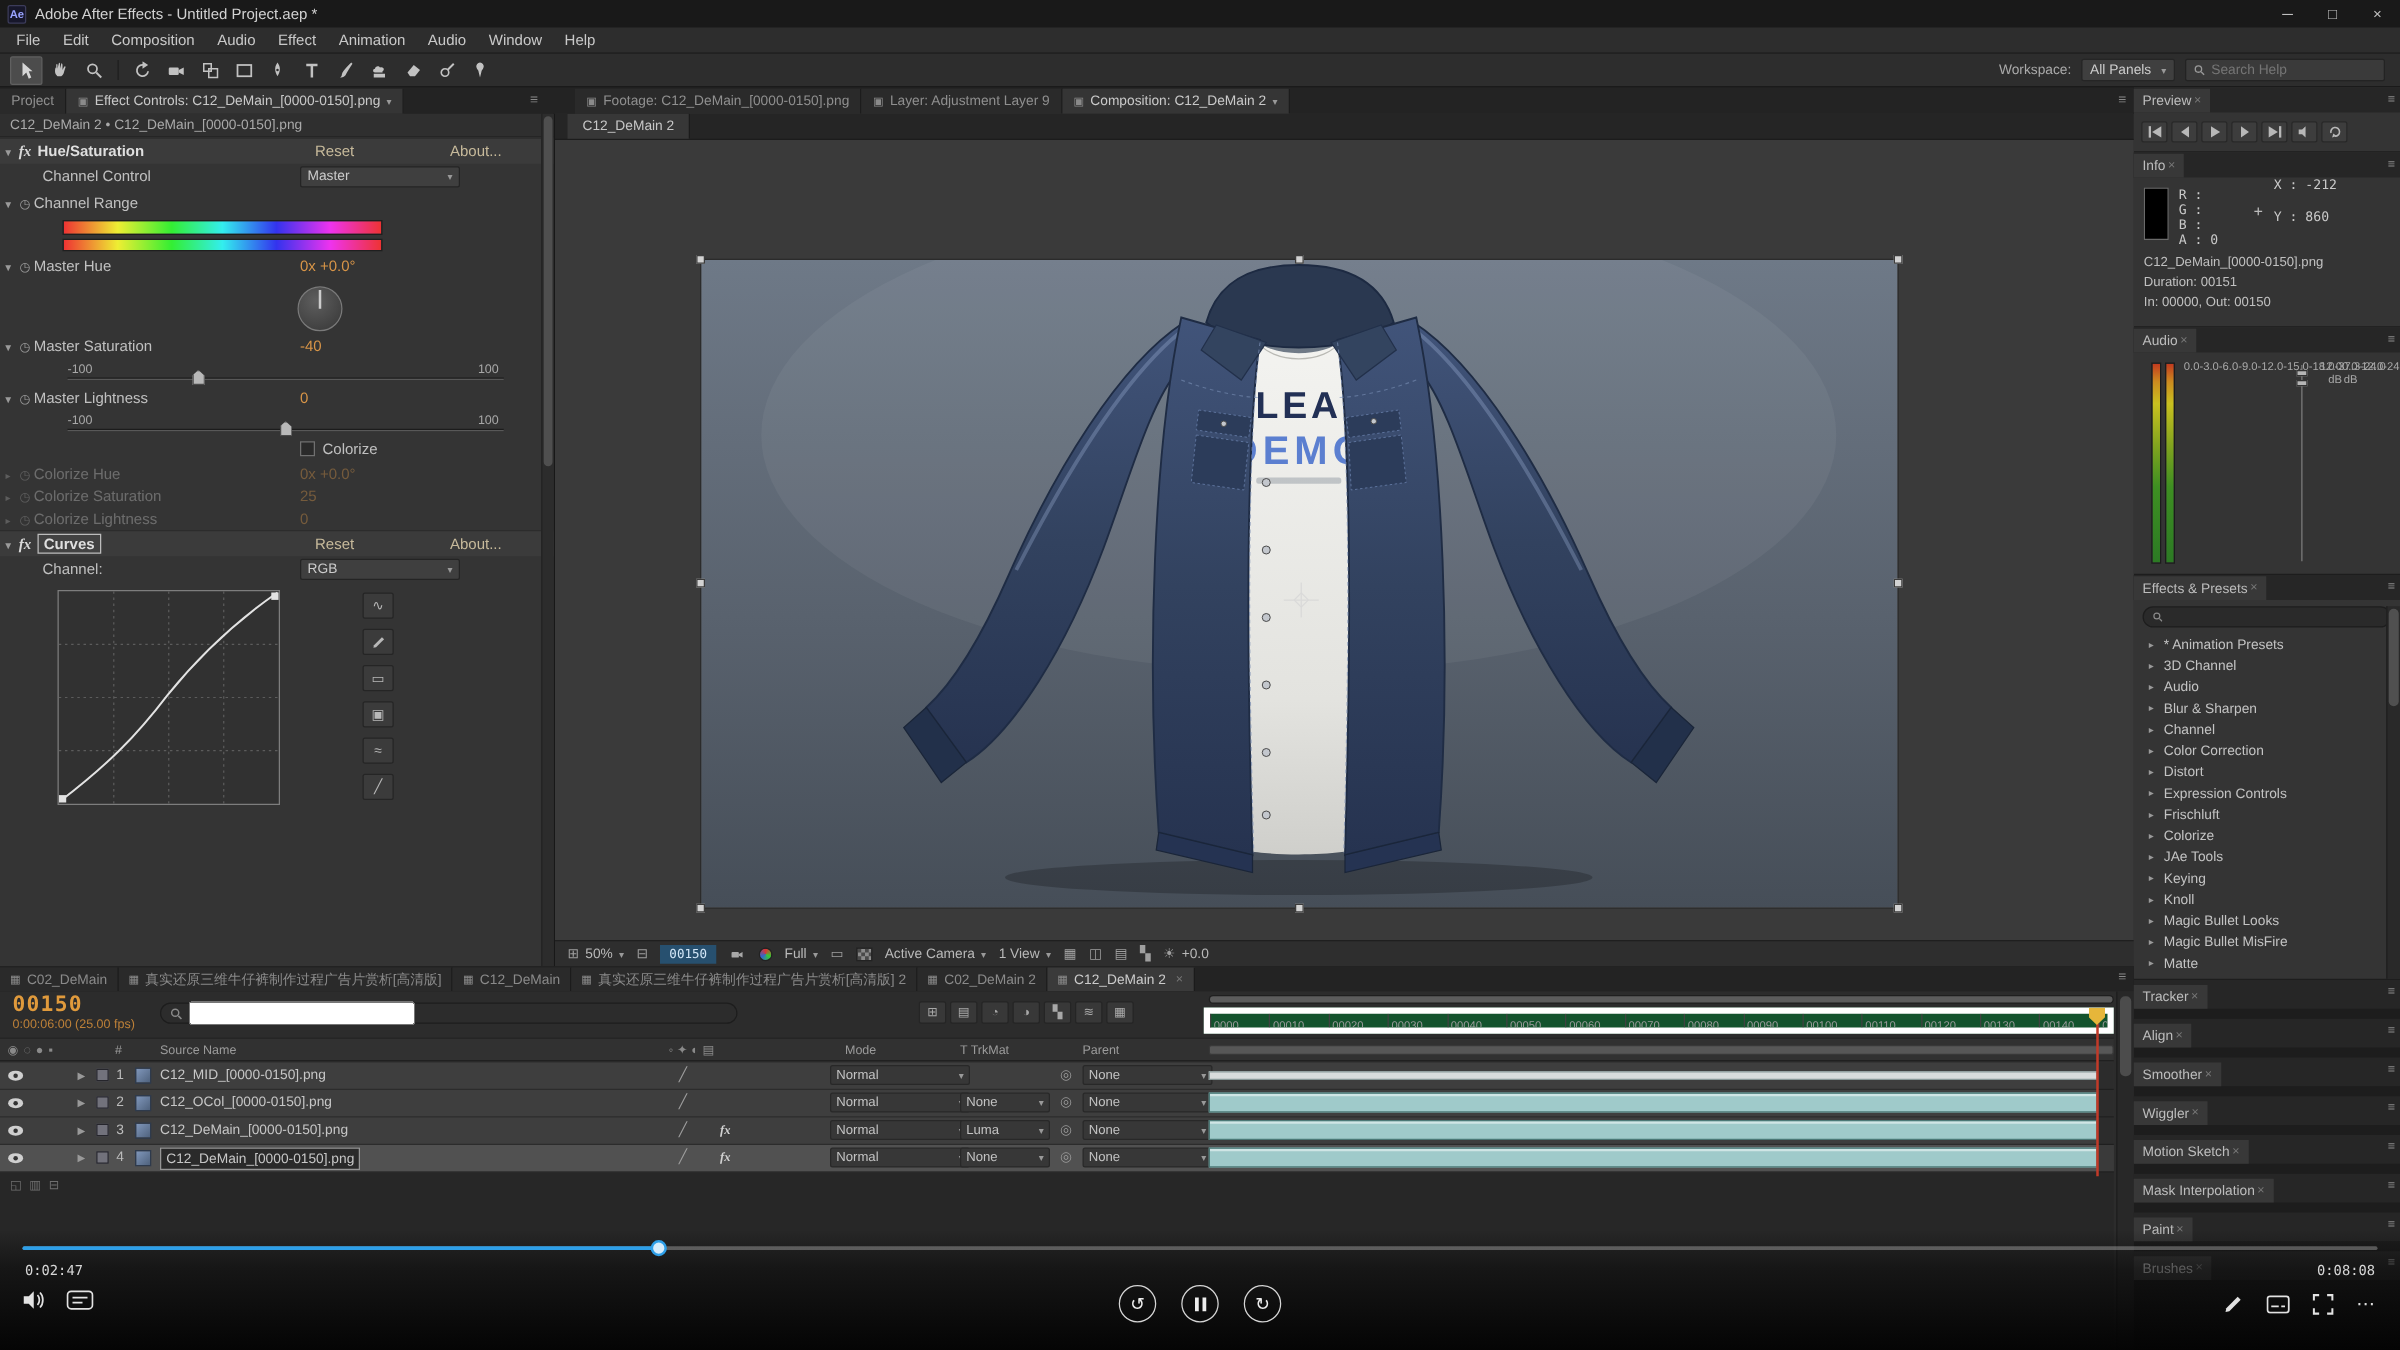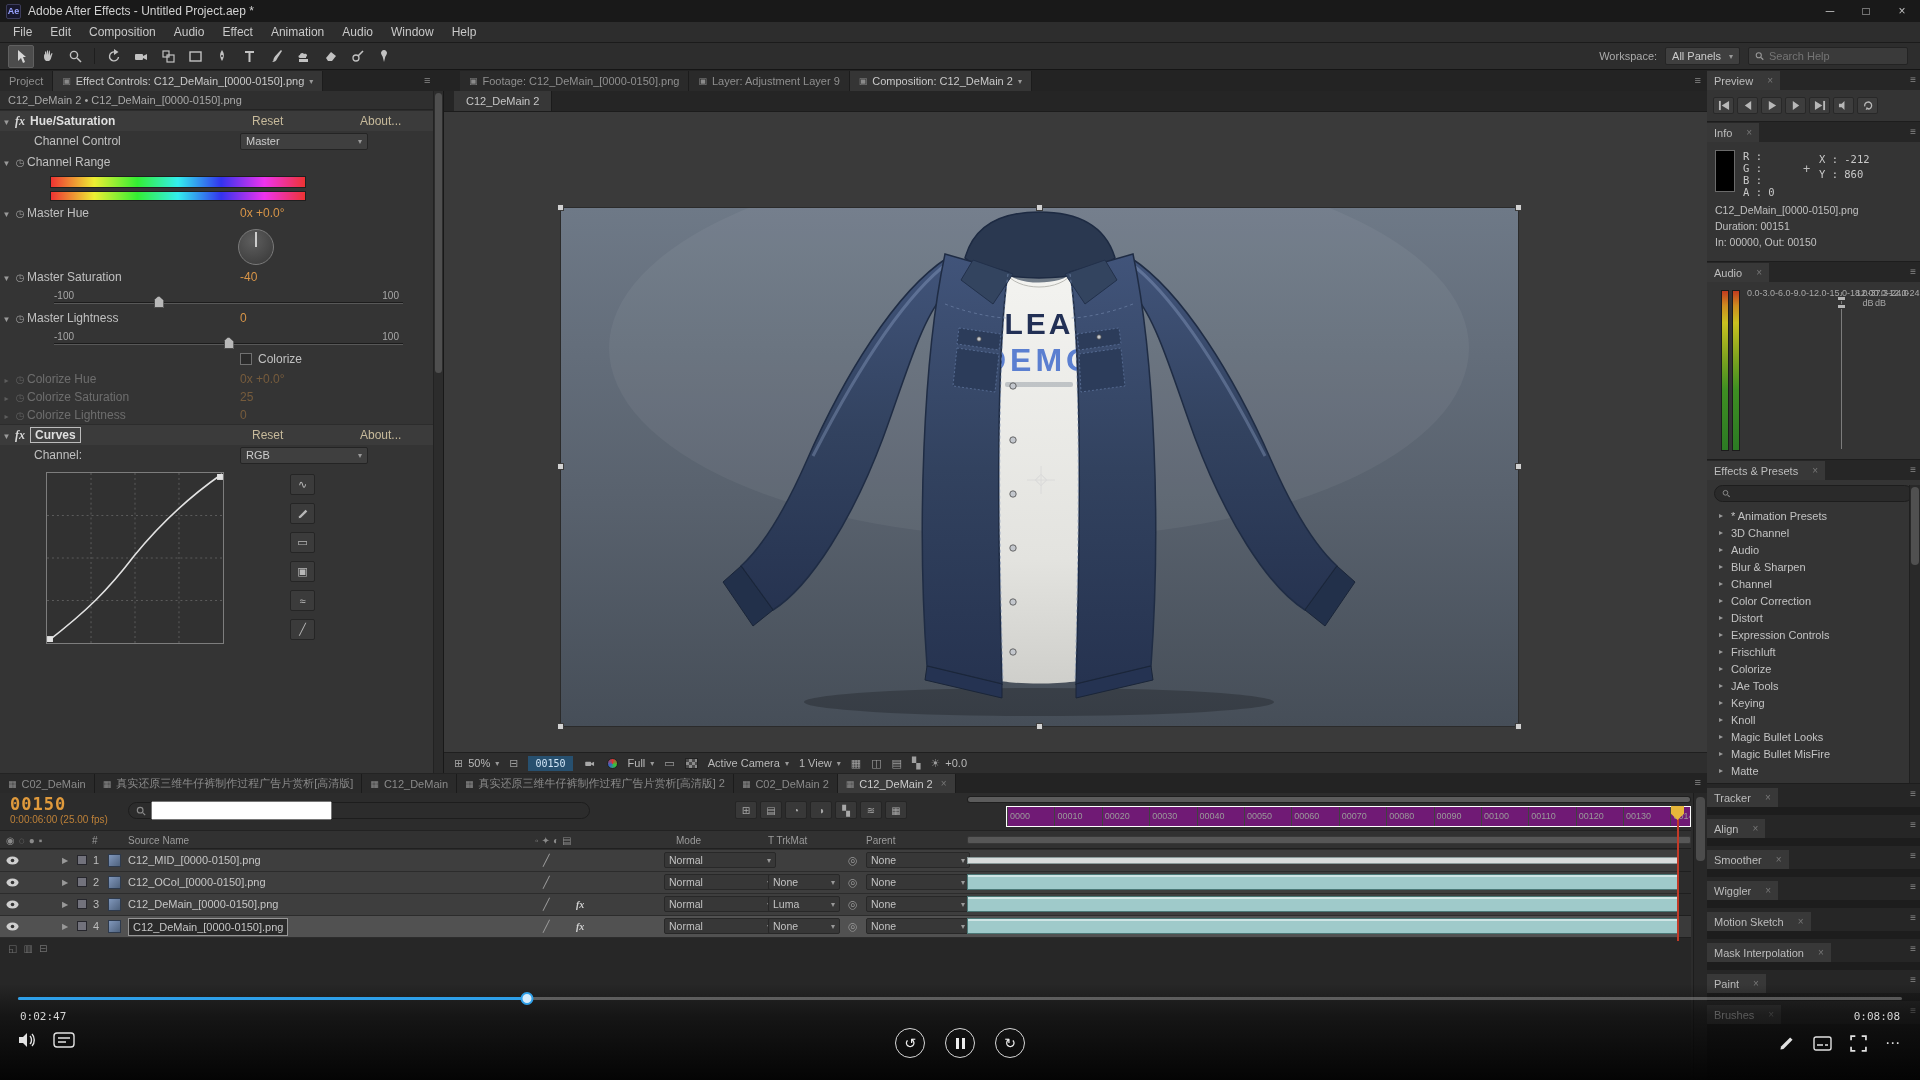--- a/index.html
+++ b/index.html
@@ -105,21 +105,21 @@
 .tl-time-big{position:absolute;left:10px;top:1px;font-family:"DejaVu Sans Mono",monospace;font-size:17px;font-weight:bold;
   color:var(--accent-orange,#e09a3c);letter-spacing:1px}
 .tl-time-sub{position:absolute;left:10px;top:21px;font-size:10px;color:#bd8038}
 .tl-search{position:absolute;left:128px;top:9px;width:462px;height:17px;background:#2c2c2c;border:1px solid #1d1d1d;border-radius:9px;
   display:flex;align-items:center;padding:0 7px;gap:5px}
 .tl-icons{position:absolute;left:735px;top:8px;display:flex;gap:3px}
 .tlib{width:22px;height:18px;background:#383838;border:1px solid #252525;border-radius:2px;display:flex;align-items:center;justify-content:center;
   font-size:10px;color:#a8a8a8}
 .tl-nav{position:absolute;left:967px;right:16px;top:3px;height:7px;background:#1f1f1f;border-radius:4px}
 .tl-nav .thumb{position:absolute;inset:1px;background:#5c5c5c;border-radius:3px}
-.tl-ruler{position:absolute;left:1006px;right:16px;top:13px;height:21px;background:#701a75;border:1px solid #ffffff;display:flex;overflow:hidden}
+.tl-ruler{position:absolute;left:963px;right:16px;top:13px;height:21px;background:#14532d;border:5px solid #ffffff;display:flex;overflow:hidden}
 .rl{flex:0 0 47.4px;font-size:9px;color:#9a9a9a;border-left:1px solid #414141;padding-left:2px;line-height:19px;height:100%;overflow:hidden}
 .tl-cols{position:absolute;left:0;right:16px;top:37px;height:19px;background:#313131;border-top:1px solid #222;border-bottom:1px solid #202020;
   font-size:10px;color:#9b9b9b}
 .tl-collabel{position:absolute;line-height:19px;white-space:nowrap}
 .workarea-bar{position:absolute;left:967px;right:0;top:5px;height:8px;background:#575757;border:1px solid #383838;border-radius:2px}
 .tl-rows{position:absolute;left:0;right:16px;top:57px}
 .tl-row{position:relative;height:21px;margin-bottom:1px;background:#3e3e3e;font-size:11px;color:#c6c6c6}
 .tl-row.selected{background:#515151}
 .lr-eye{position:absolute;left:6px;top:6px}
 .lr-exp{position:absolute;left:62px;line-height:21px;font-size:8px;color:#999}
@@ -146,21 +146,21 @@
 .cti-handle{position:absolute;left:1671px;top:13px;width:13px;height:14px;background:#e6b63a;
   clip-path:polygon(0 0,100% 0,100% 55%,50% 100%,0 55%);z-index:9}
 .tl-scroll{position:absolute;right:0;top:0;bottom:0;width:14px;background:#282828;border-left:1px solid #1d1d1d}
 .tl-scroll .thumb{position:absolute;left:2px;right:2px;top:4px;height:64px;background:#4c4c4c;border-radius:4px}
 .tl-corner-icons{position:absolute;left:8px;top:150px;display:flex;gap:6px;color:#6f6f6f;font-size:10px}
 
 
 .right-col{width:213px;display:flex;flex-direction:column;background:#1d1d1d}
 .rpanel{margin-bottom:1px;background:#343434}
 .rpanel-header{height:20px;background:#262626;position:relative}
-.rtab{position:absolute;bottom:0;left:0;height:19px;background:#383838;display:inline-flex;align-items:center;gap:14px;padding:0 7px;
+.rtab{position:absolute;bottom:0;left:0;height:19px;background:#383838;display:inline-flex;align-items:center;gap:2px;padding:0 7px;
   font-size:11px;color:#bdbdbd;white-space:nowrap}
 .rtab .x{color:#777;font-size:10px}
 .rmenu{position:absolute;right:4px;top:4px;color:#8a8a8a;font-size:10px}
 .preview-body{height:31px;display:flex;align-items:center;gap:3px;padding:0 6px}
 .pbtn{width:21px;height:17px;background:#3d3d3d;border:1px solid #282828;border-radius:2px;display:flex;align-items:center;justify-content:center}
 .info-body{height:119px;position:relative;font-family:"DejaVu Sans Mono",monospace;font-size:10.5px;color:#c9c9c9}
 .info-swatch{position:absolute;left:8px;top:8px;width:20px;height:42px;background:#000;border:1px solid #6a6a6a}
 .info-line{position:absolute;left:36px;white-space:nowrap}
 .info-xy{position:absolute;left:112px;white-space:nowrap}
 .info-cross{position:absolute;left:96px;top:20px;color:#bbb;font-size:12px}
@@ -863,21 +863,21 @@
             </span>
             <span class="rmenu">≡</span>
           </div>
         <div class="info-body">
           <span class="info-swatch"></span>
           <span class="info-line" style="top:8px">R :</span>
           <span class="info-line" style="top:20px">G :</span>
           <span class="info-line" style="top:32px">B :</span>
           <span class="info-line" style="top:44px">A : 0</span>
           <span class="info-cross">+</span>
-          <span class="info-xy" style="top:11px">X : -212</span>
+          <span class="info-xy" style="top:0">X : -212</span>
           <span class="info-xy" style="top:26px">Y : 860</span>
           <span class="info-file" style="top:62px">C12_DeMain_[0000-0150].png</span>
           <span class="info-file" style="top:78px">Duration: 00151</span>
           <span class="info-file" style="top:94px">In: 00000, Out: 00150</span>
         </div>
       </div>
 
       <div class="rpanel">
         <div class="rpanel-header">
             <span class="rtab">

